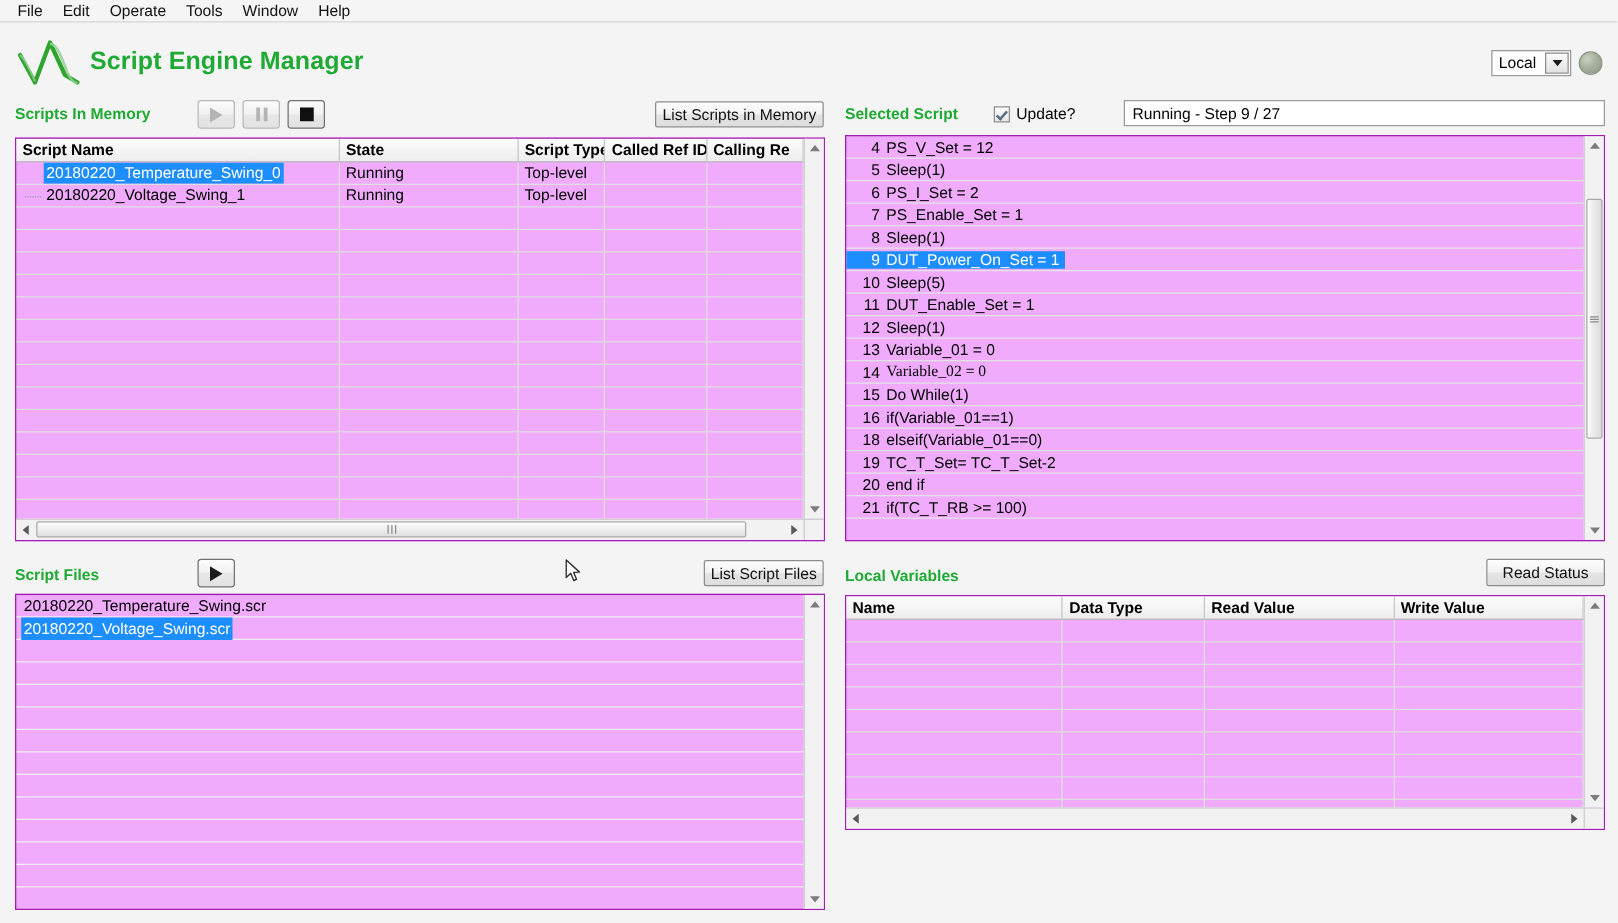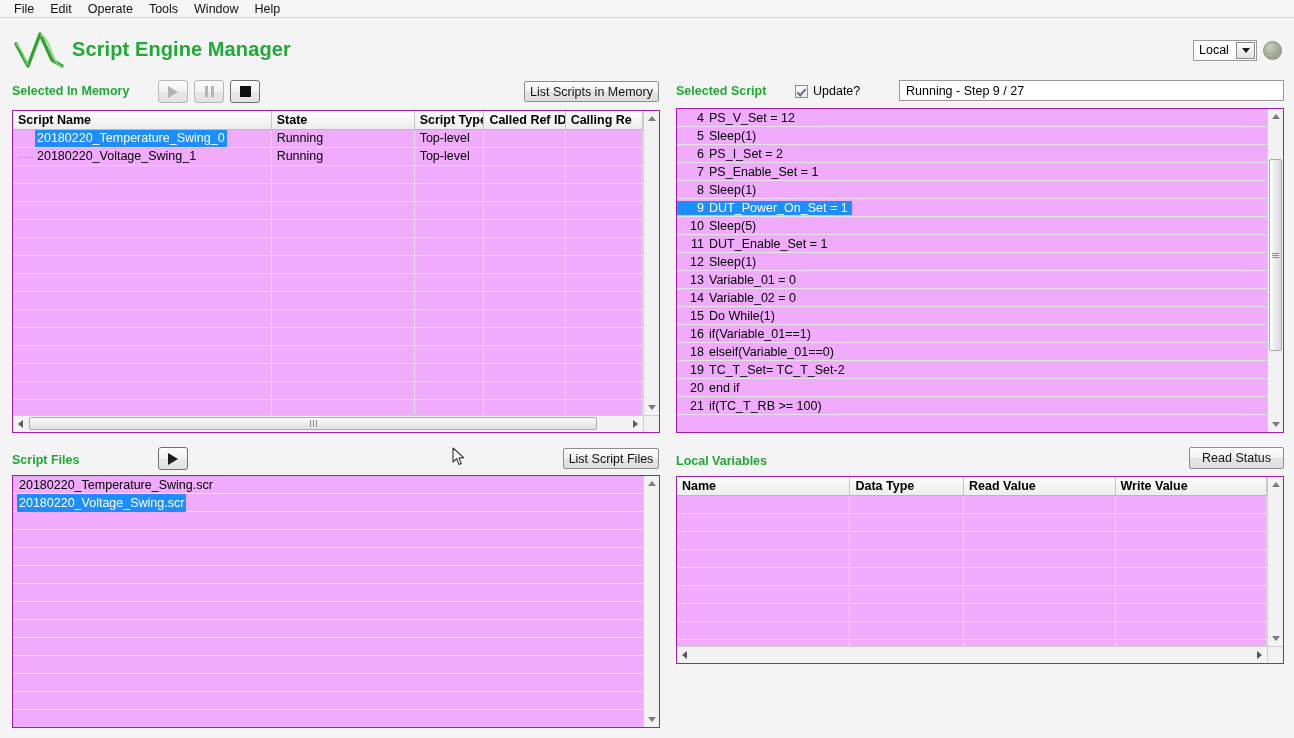--- a/index.html
+++ b/index.html
@@ -235,21 +235,21 @@
   <div class="app-title">Script Engine Manager</div>
 
   <div class="target-select">
     <div class="val">Local</div>
     <div class="arrowbtn">
         <span class="caret-dn"></span>
       </div>
   </div>
   <div class="led"></div>
 
-  <div class="sec-label" style="position:absolute;left:12px;top:84px;">Selected In Memory</div>
+  <div class="sec-label" style="position:absolute;left:12px;top:84px;">Scripts In Memory</div>
 
   <div class="tbtn" style="position:absolute;left:158px;top:80px;">
     <span class="tri-right"></span>
   </div>
   <div class="tbtn" style="position:absolute;left:194px;top:80px;">
     <span class="pause-bars">
         <i></i>
         <i></i>
       </span>
   </div>
@@ -491,21 +491,21 @@
         </div>
         <div class="codeline">
           <span style="display: flex; align-items: center;">
             <span class="lineno">13</span>
             <span class="linetext" style="padding-right: 4px;">Variable_01 = 0</span>
           </span>
         </div>
         <div class="codeline">
           <span style="display: flex; align-items: center;">
             <span class="lineno">14</span>
-            <span class="linetext" style="padding-right: 4px;">Variable_02 = 0</span>
+            <span class="linetext" style="padding-right: 4px; font-family: Liberation Serif, serif;">Variable_02 = 0</span>
           </span>
         </div>
         <div class="codeline">
           <span style="display: flex; align-items: center;">
             <span class="lineno">15</span>
             <span class="linetext" style="padding-right: 4px;">Do While(1)</span>
           </span>
         </div>
         <div class="codeline">
           <span style="display: flex; align-items: center;">

